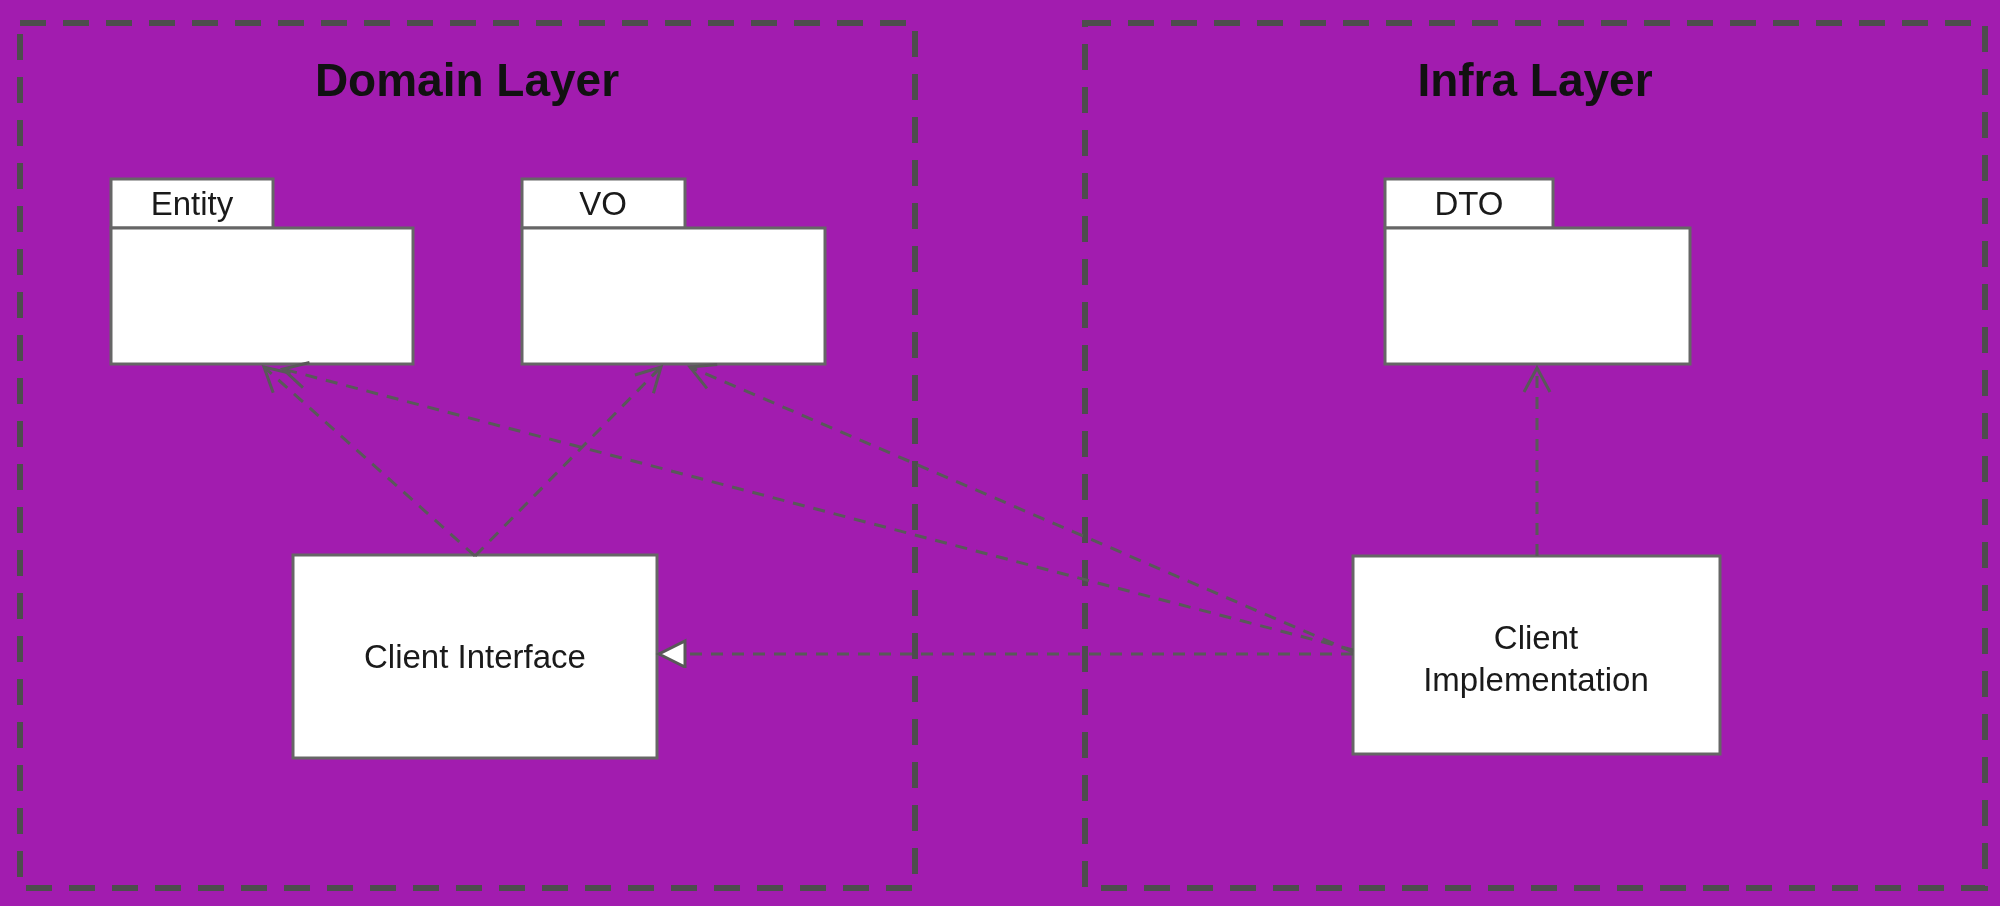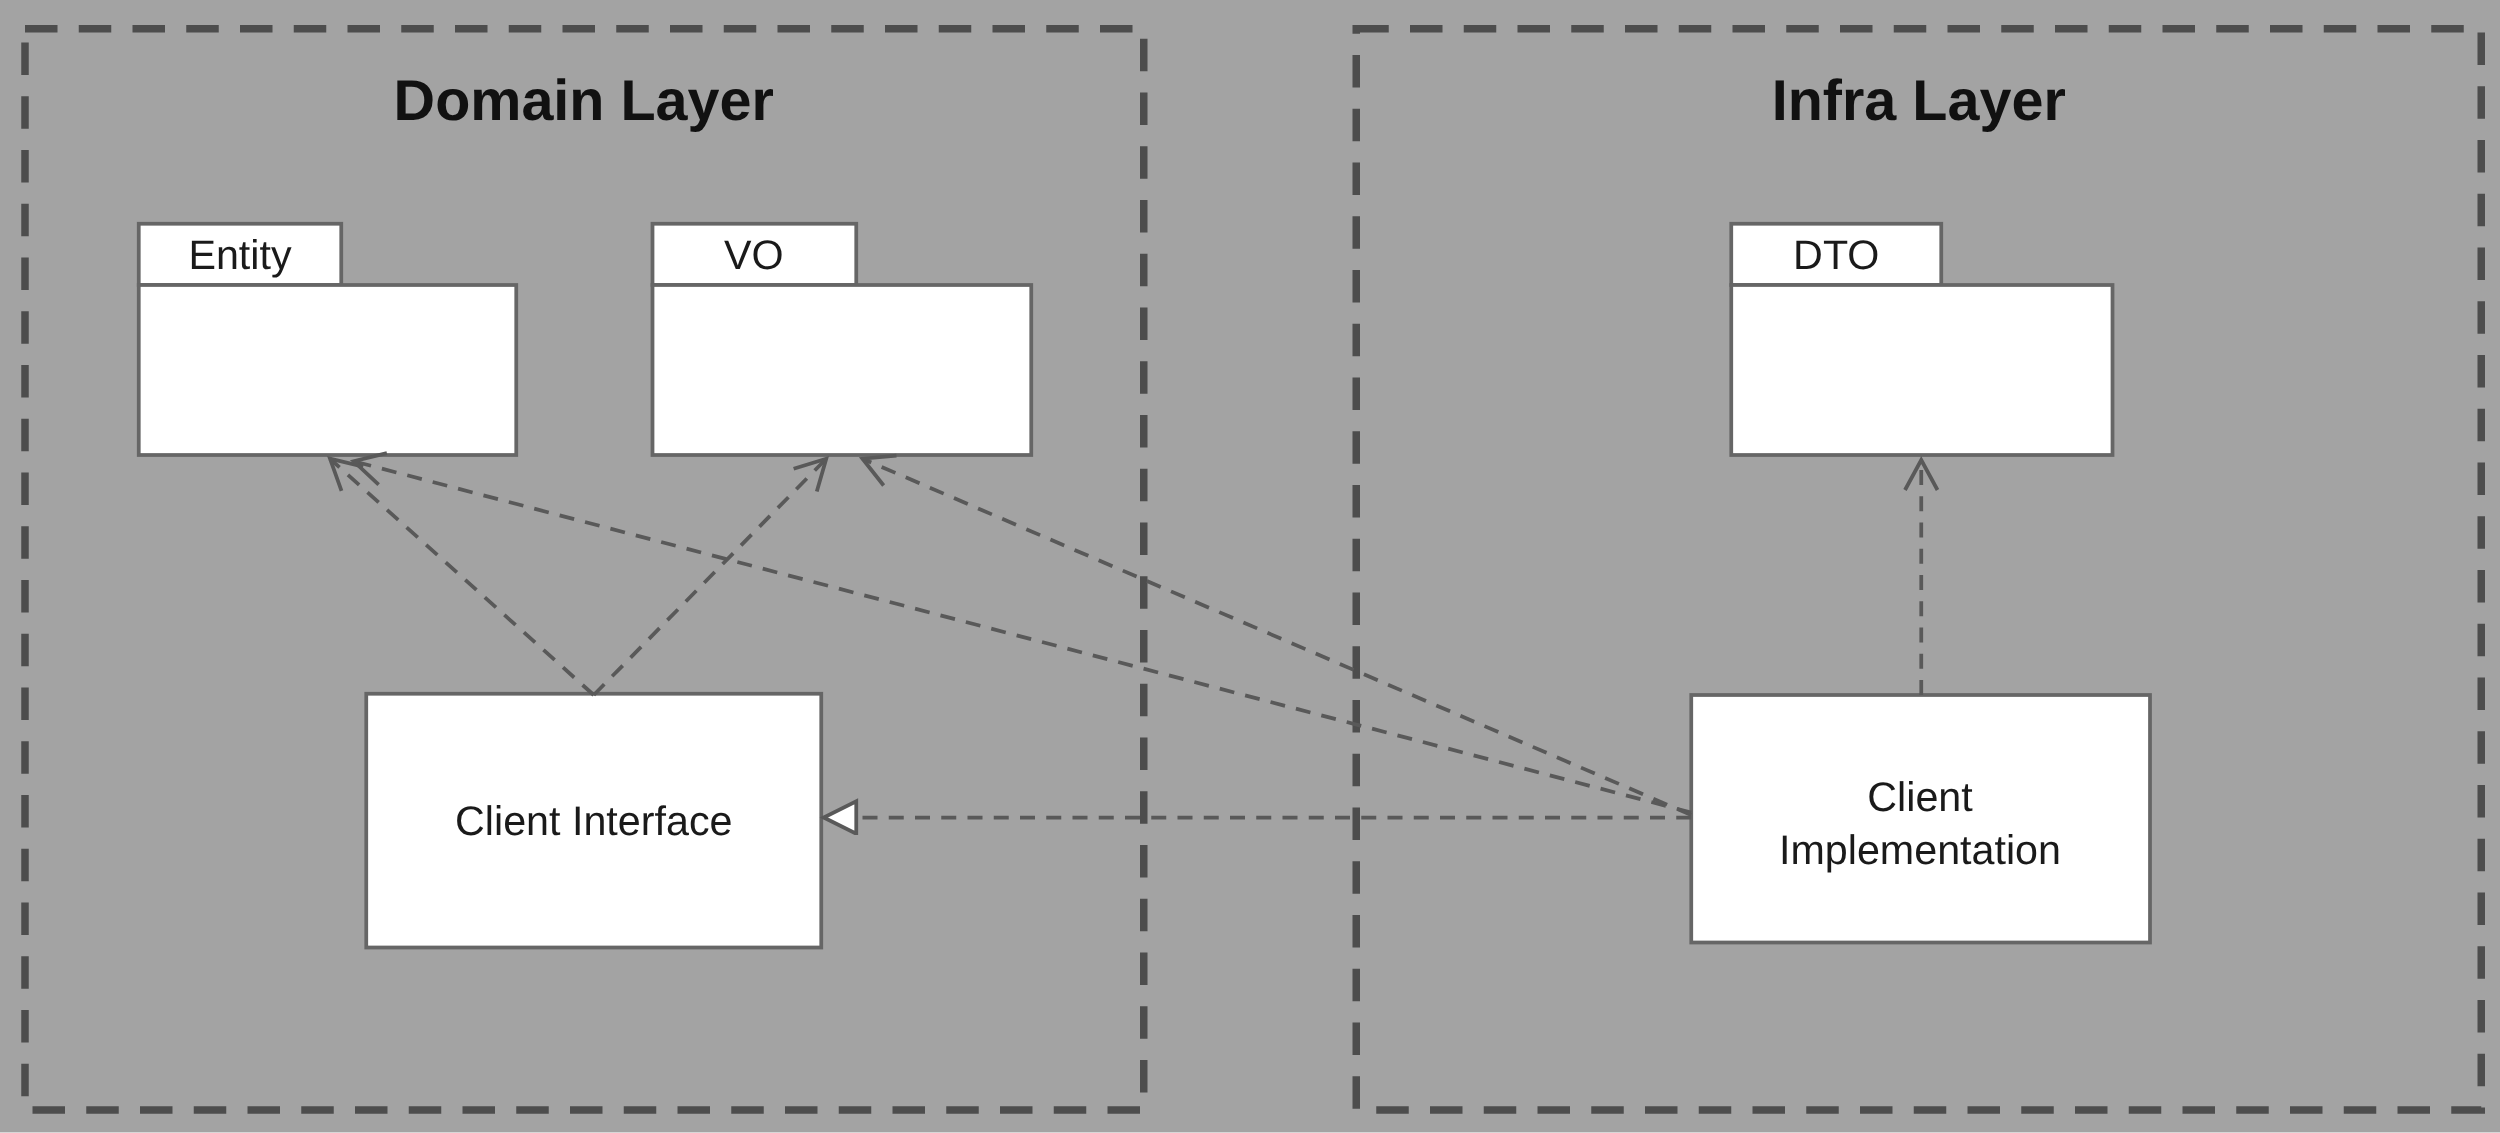--- a/index.html
+++ b/index.html
@@ -4,21 +4,21 @@
 <style>
   html, body {
     margin: 0;
     padding: 0;
     background: #ffffff;
   }
   .stage {
     position: relative;
     width: 2000px;
     height: 906px;
-    background: #a3a3a3;
+    background: #a21caf;
     font-family: "Liberation Sans", sans-serif;
   }
   svg { display: block; }
   .layer-title {
     font-family: "Liberation Sans", sans-serif;
     font-size: 46px;
     font-weight: 700;
     fill: #111111;
   }
   .node-label {

